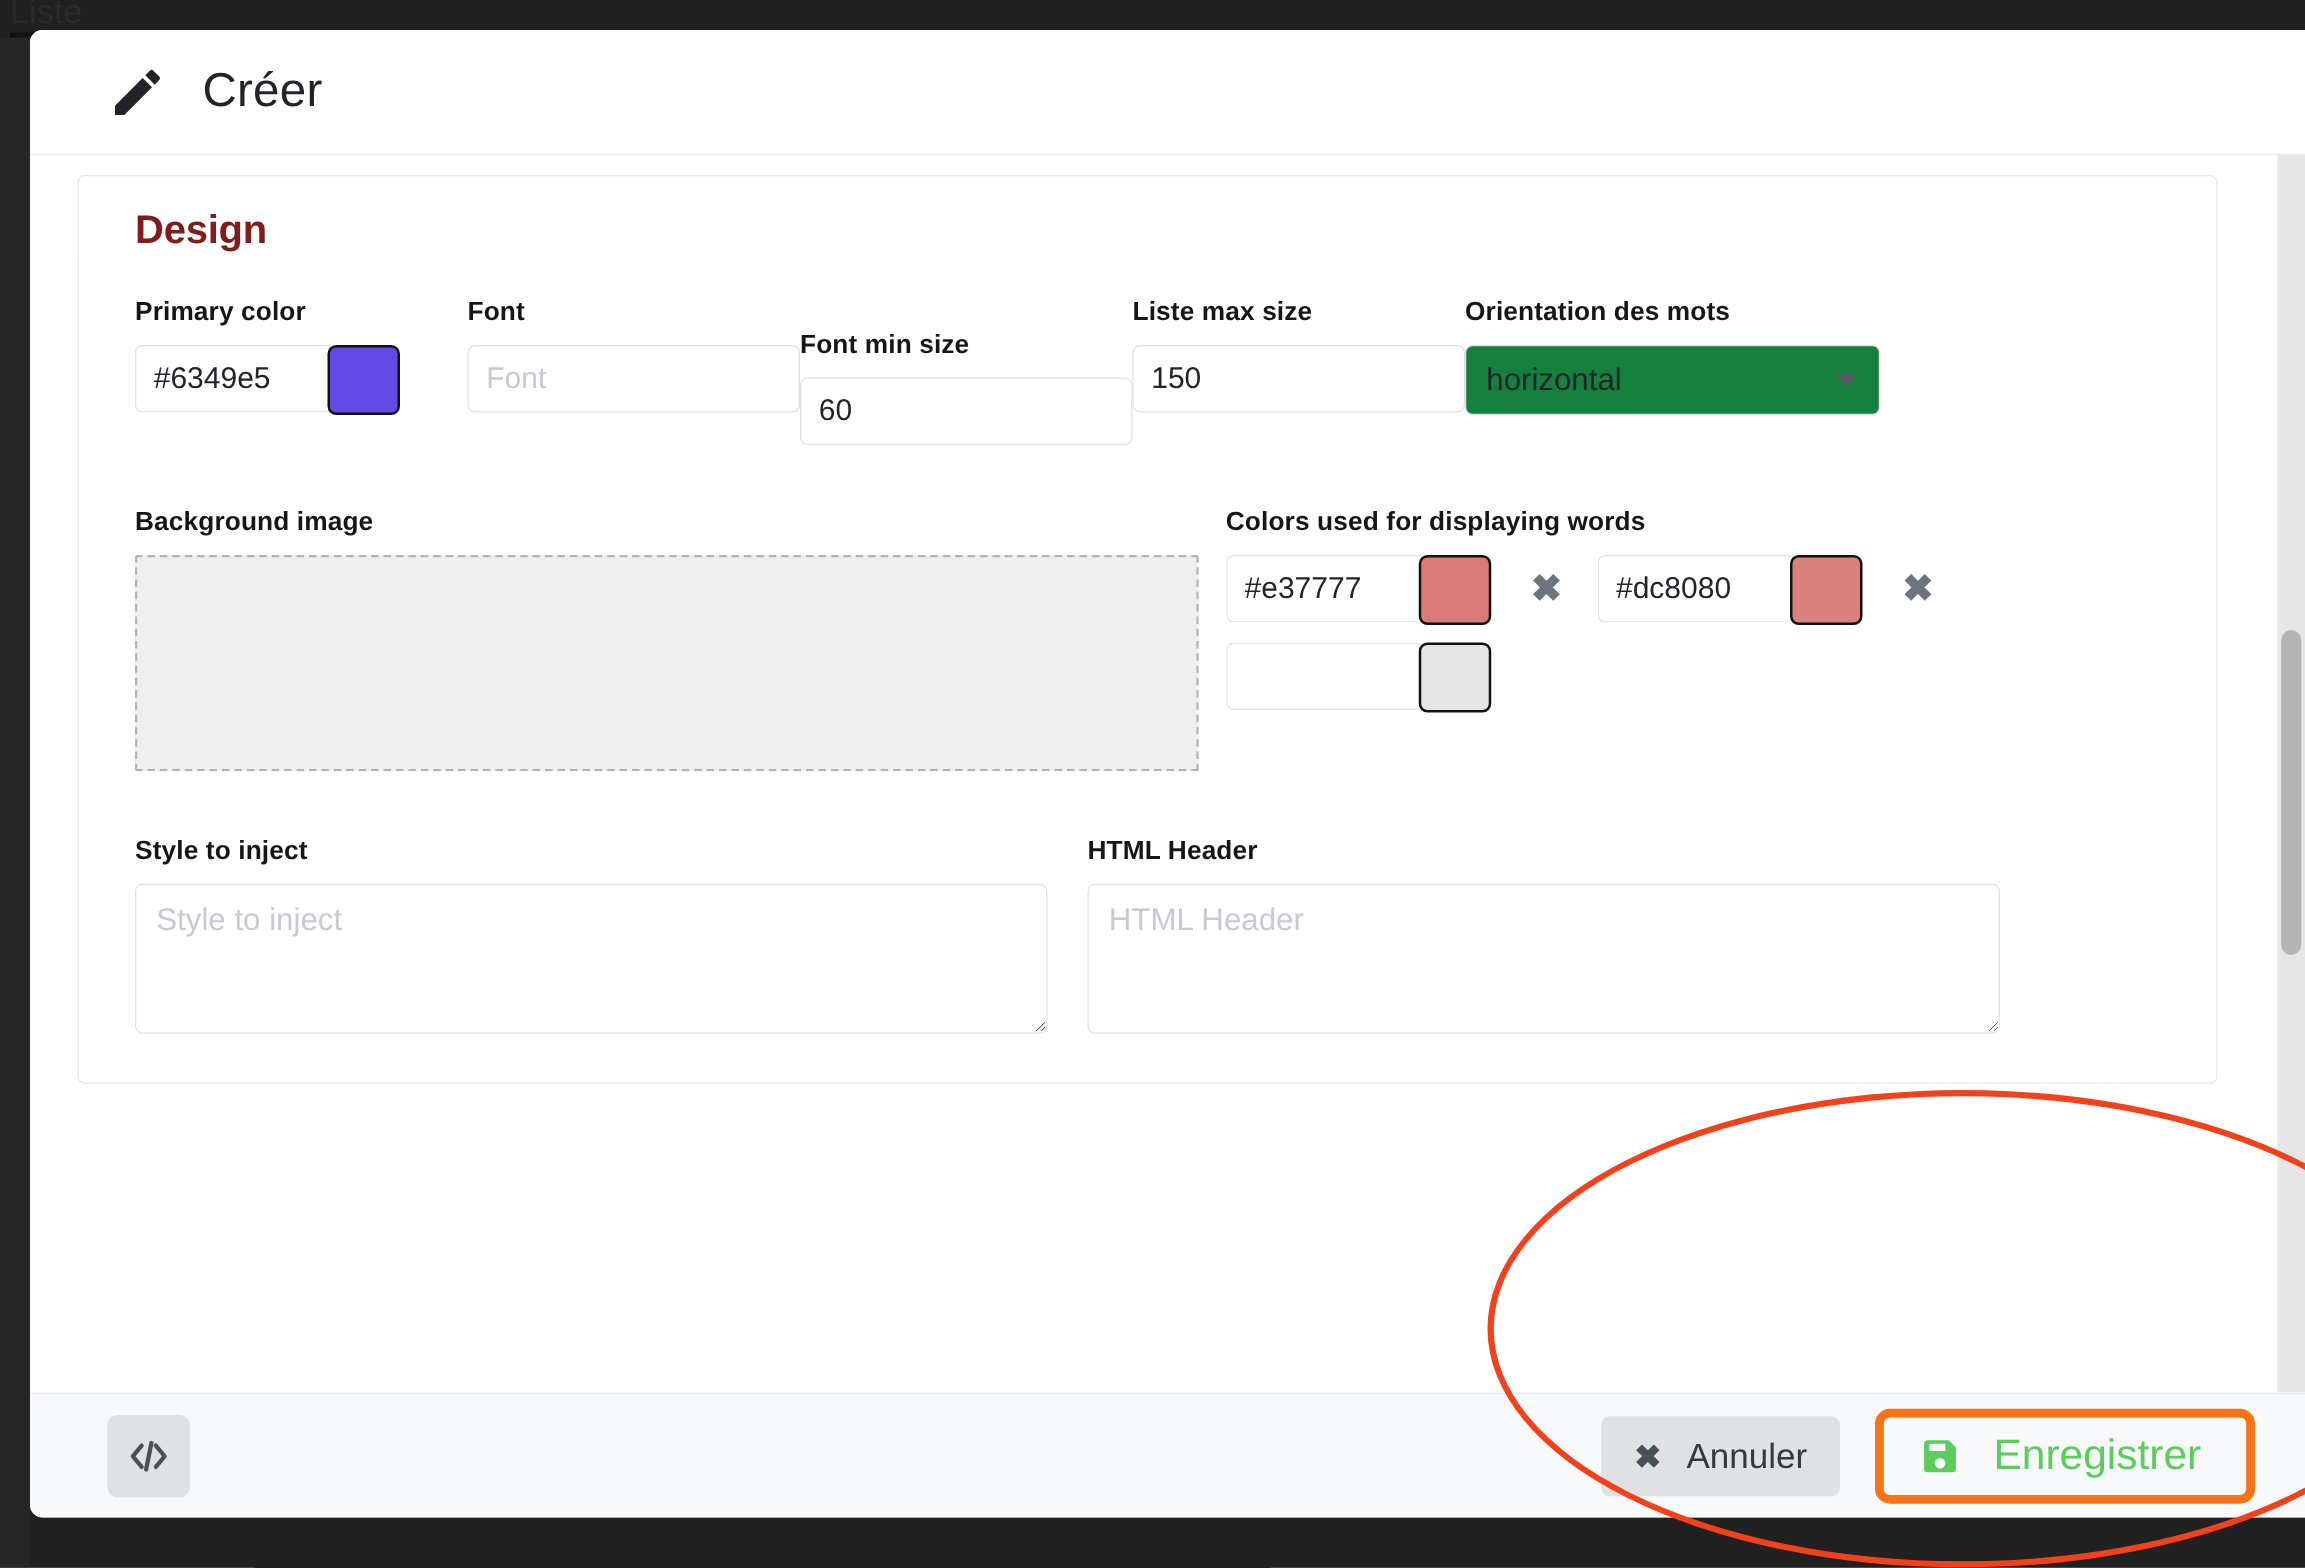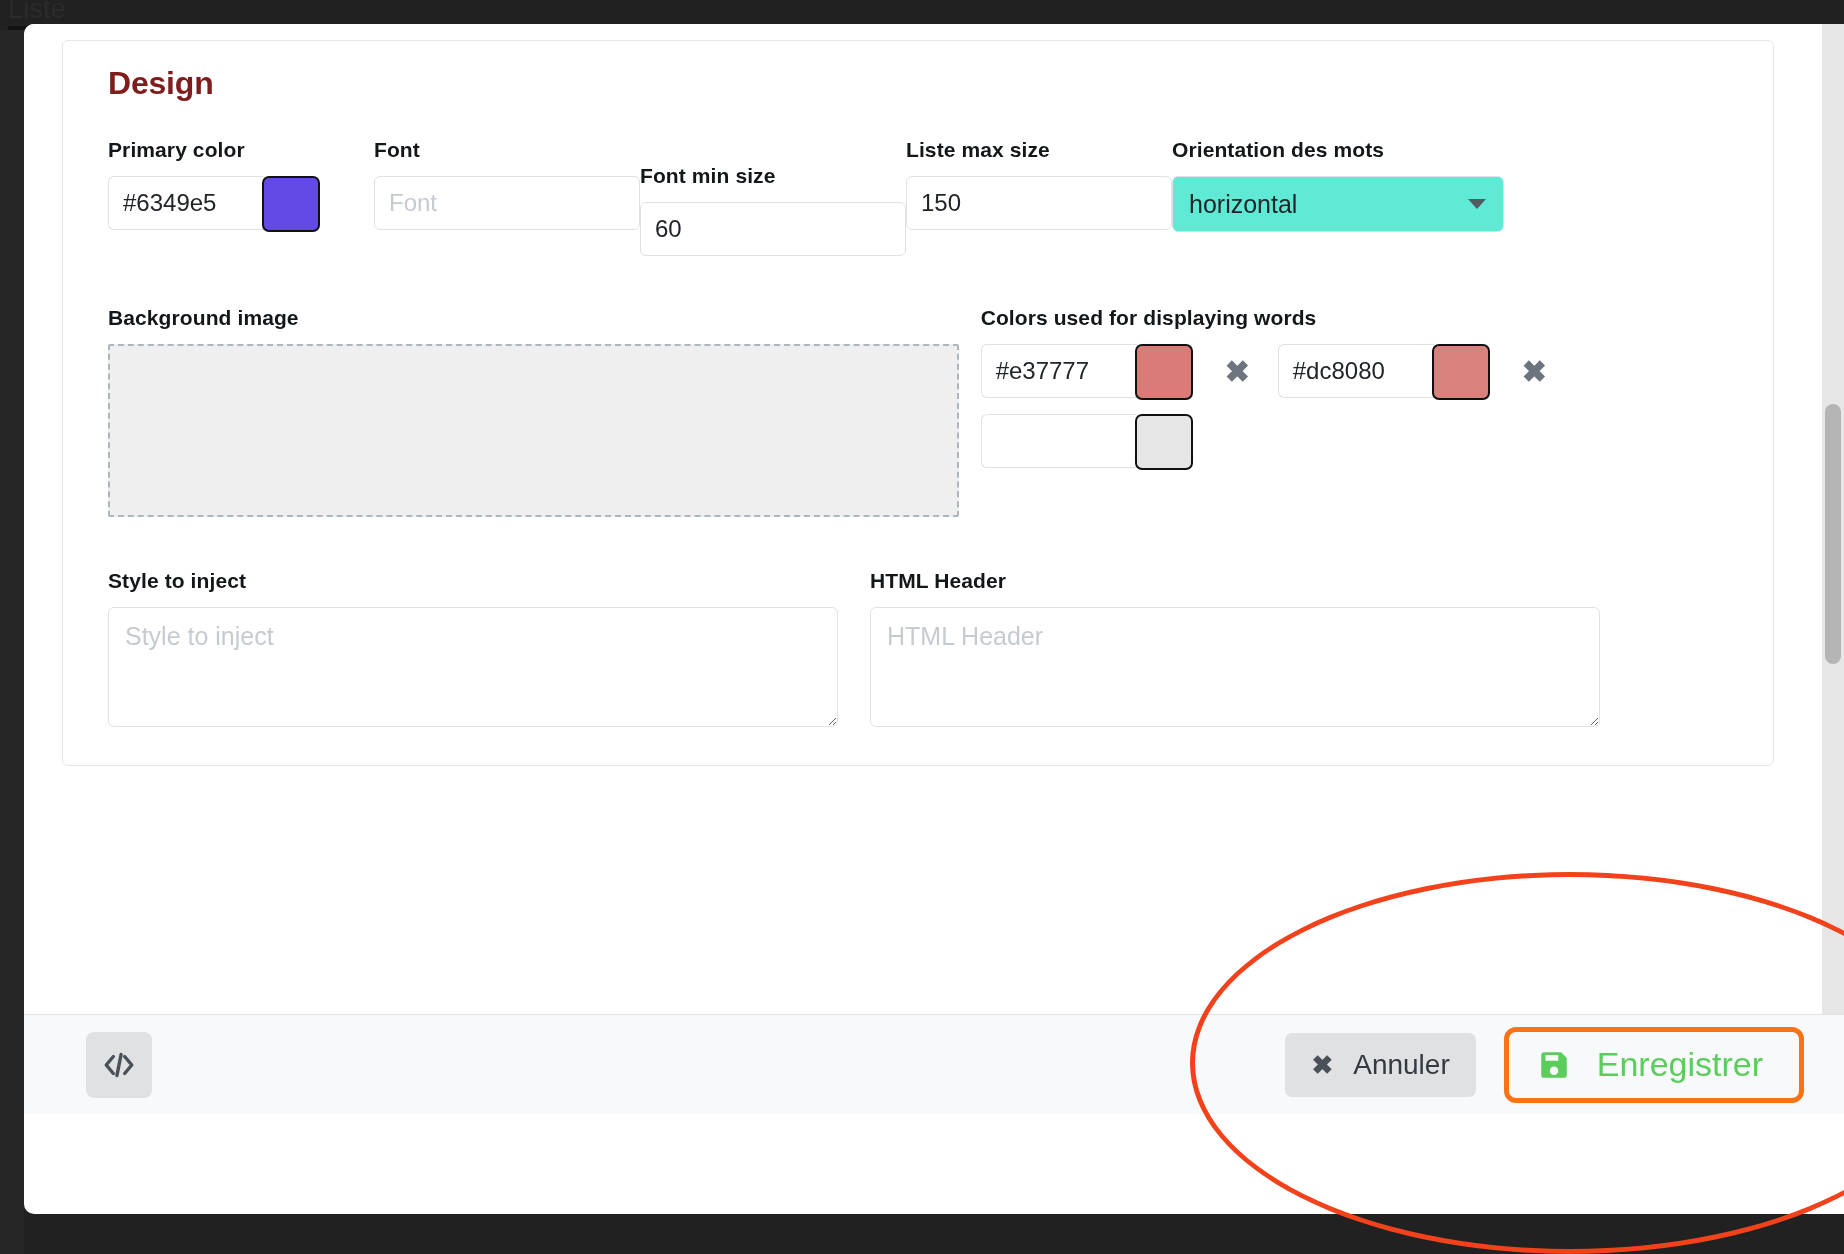--- a/index.html
+++ b/index.html
@@ -163,21 +163,21 @@
     margin-left: -6px;
     flex: 0 0 auto;
   }
 
   
   .select-wrap { position: relative; width: 332px; }
   .select-box {
     height: 56px;
     border: 1px solid #dee2e6;
     border-radius: 6px;
-    background: #5eead4;
+    background: #15803d;
     display: flex;
     align-items: center;
     padding: 0 16px;
     font-size: 25px;
     color: #212529;
   }
   .caret {
     position: absolute;
     right: 18px;
     top: 50%;
@@ -312,21 +312,21 @@
   .btn-cancel .x {
     font-size: 26px;
     font-weight: bold;
     color: #495057;
     margin-right: 20px;
     line-height: 1;
   }
   .btn-save {
     height: 76px;
     background: #f7f9fb;
-    border: 5px solid #f97316;
+    border: 7px solid #f97316;
     border-radius: 12px;
     display: flex;
     align-items: center;
     padding: 0 36px 0 28px;
     font-size: 34px;
     color: #5ccd5c;
     cursor: pointer;
     font-family: "Liberation Sans", sans-serif;
     position: relative;
     z-index: 30;
@@ -350,20 +350,26 @@
 <body>
 
 <div id="app">
 
   <div class="bg-label">Liste</div>
   <div class="bg-tab-mark"></div>
   <div class="bg-left-strip"></div>
 
   <div class="modal">
 
+    <div class="modal-header">
+      <svg class="pencil-icon" viewBox="0 0 24 24" fill="currentColor">
+        <path d="M3 17.25V21h3.75L17.81 9.94l-3.75-3.75L3 17.25zM20.71 7.04a1 1 0 0 0 0-1.41l-2.34-2.34a1 1 0 0 0-1.41 0l-1.83 1.83 3.75 3.75 1.83-1.83z"></path>
+      </svg>
+      <div class="modal-title">Créer</div>
+    </div>
 
     <div class="modal-body">
       <div class="scroll-inner">
         <div class="panel">
 
           <div class="panel-title">Design</div>
 
           <div class="row-fields">
 
             <div class="col-primary">

